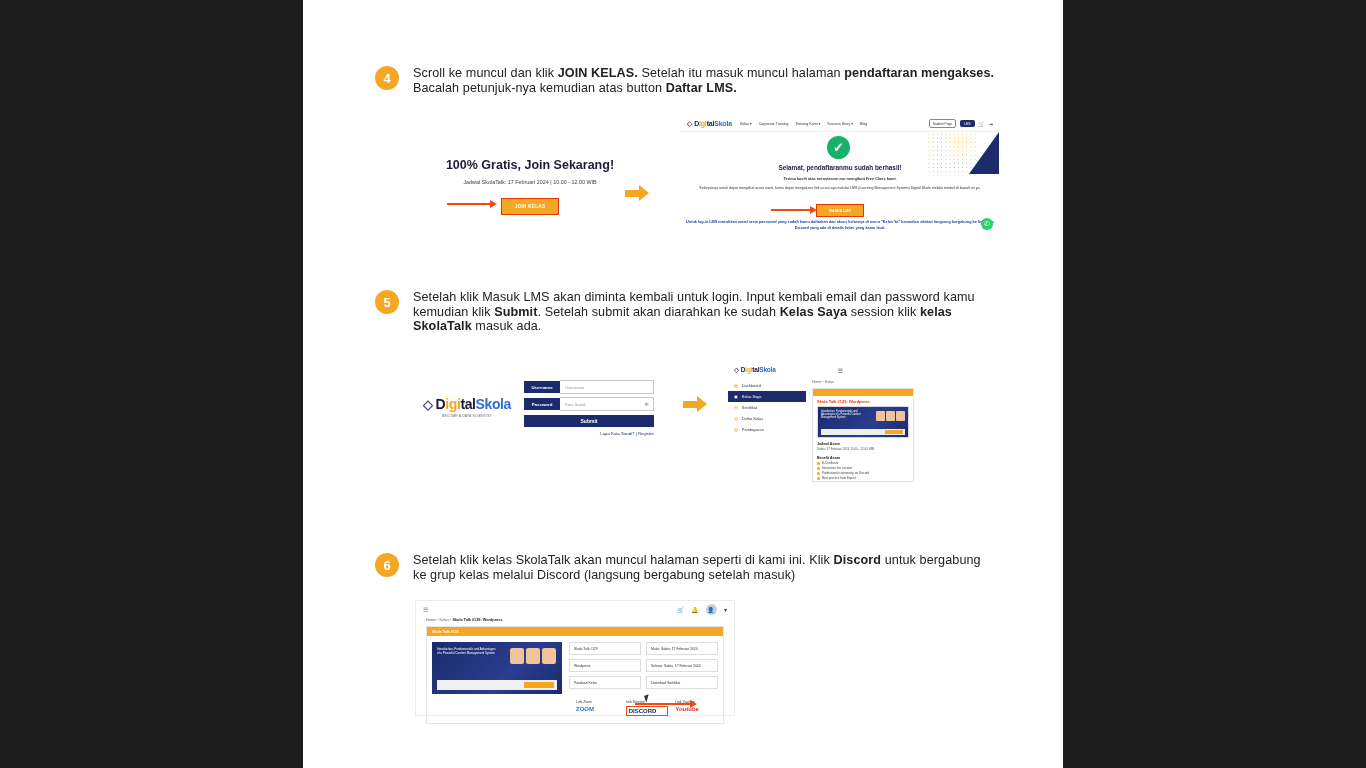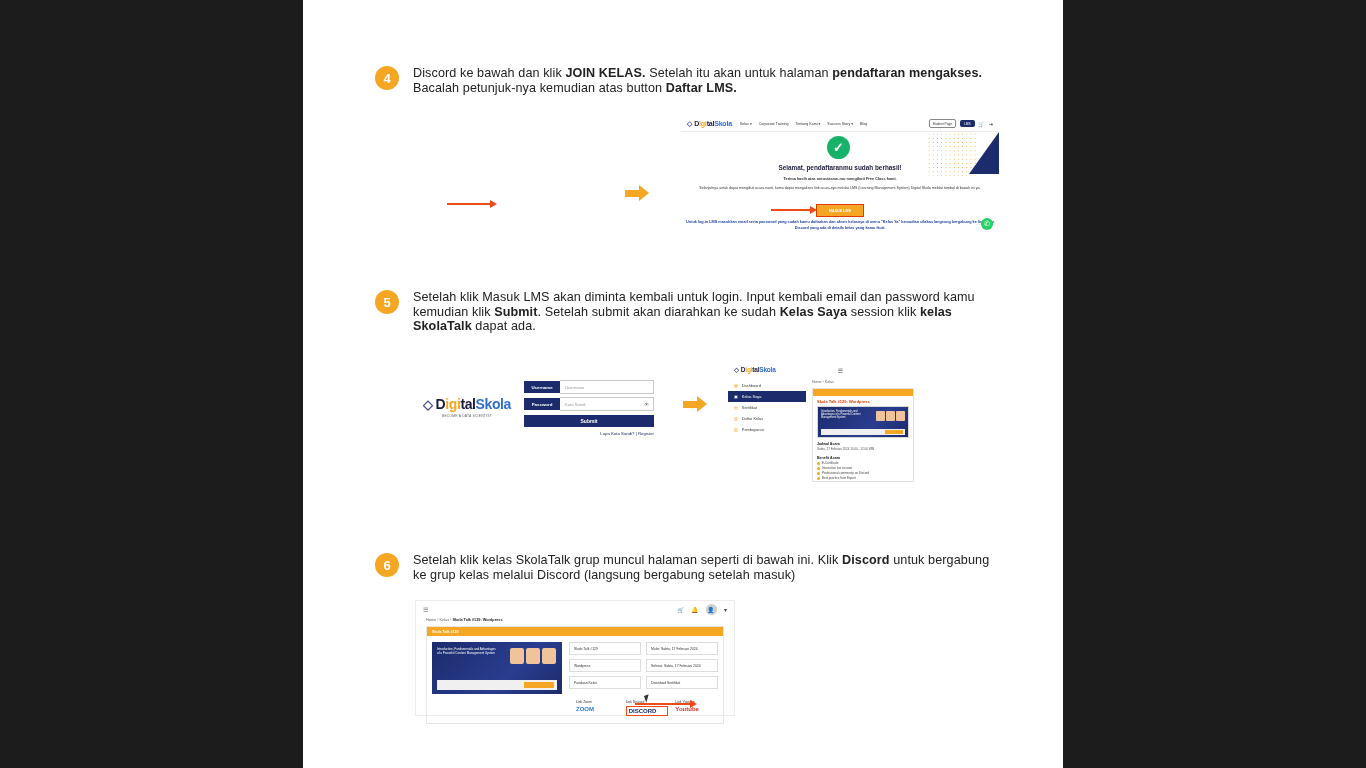--- a/index.html
+++ b/index.html
@@ -304,26 +304,31 @@
 </style>
 </head>
 <body>
 
 <div class="page">
   <div class="content">
 
     <div class="step" id="step4">
       <div class="step-num">4</div>
       <div class="step-text">
-        <span>Discord ke bawah dan klik </span><b>JOIN KELAS.</b><span> Setelah itu akan untuk halaman </span><b>pendaftaran mengakses.</b><span> Bacalah petunjuk-nya kemudian atas button </span><b>Daftar LMS.</b>
+        <span>Scroll ke muncul dan klik </span><b>JOIN KELAS.</b><span> Setelah itu masuk muncul halaman </span><b>pendaftaran mengakses.</b><span> Bacalah petunjuk-nya kemudian atas button </span><b>Daftar LMS.</b>
       </div>
     </div>
 
     <div id="fig4">
 
+      <div class="f4-left">
+        <div class="f4-title">100% Gratis, Join Sekarang!</div>
+        <div class="f4-sub">Jadwal SkolaTalk: 17 Februari 2024 | 10.00 - 12.00 WIB</div>
+        <div class="joinbtn">JOIN KELAS</div>
+      </div>
       <div class="arrow-red" id="a4-1"></div>
 
       <div class="arrow-big" id="a4-2">
         <div class="stem"></div>
           <div class="head"></div>
       </div>
 
       <div class="f4-right">
         <div class="ds-navbar">
           <span class="ds-logo">
@@ -356,21 +361,21 @@
         <div class="lmsbtn">MASUK LMS</div>
         <div class="arrow-red" id="a4-3"></div>
         <div class="f4-p3">Untuk log-in LMS masukkan email serta password yang sudah kamu daftarkan dan akses kelasnya di menu "Kelas Ya" kemudian silakan langsung bergabung ke link grup Discord yang ada di details kelas yang kamu ikuti.</div>
         <div class="wa">✆</div>
       </div>
     </div>
 
     <div class="step" id="step5">
       <div class="step-num">5</div>
       <div class="step-text">
-        <span>Setelah klik Masuk LMS akan diminta kembali untuk login. Input kembali email dan password kamu kemudian klik </span><b>Submit</b><span>. Setelah submit akan diarahkan ke sudah </span><b>Kelas Saya</b><span> session klik </span><b>kelas SkolaTalk</b><span> dapat ada.</span>
+        <span>Setelah klik Masuk LMS akan diminta kembali untuk login. Input kembali email dan password kamu kemudian klik </span><b>Submit</b><span>. Setelah submit akan diarahkan ke sudah </span><b>Kelas Saya</b><span> session klik </span><b>kelas SkolaTalk</b><span> masuk ada.</span>
       </div>
     </div>
 
     <div id="fig5">
       <div class="f5-logo">
         <span class="mark">◇</span><span>D</span><span class="o">igi</span><span>tal</span><span class="skola">Skola</span>
         <span class="tag">BECOME A DATA SCIENTIST</span>
       </div>
 
       <div class="loginbox">
@@ -462,21 +467,21 @@
                 <span>Best practice from Expert</span>
               </div>
           </div>
         </div>
       </div>
     </div>
 
     <div class="step" id="step6">
       <div class="step-num">6</div>
       <div class="step-text">
-        <span>Setelah klik kelas SkolaTalk grup muncul halaman seperti di bawah ini. Klik </span><b>Discord</b><span> untuk bergabung ke grup kelas melalui Discord (langsung bergabung setelah masuk)</span>
+        <span>Setelah klik kelas SkolaTalk akan muncul halaman seperti di kami ini. Klik </span><b>Discord</b><span> untuk bergabung ke grup kelas melalui Discord (langsung bergabung setelah masuk)</span>
       </div>
     </div>
 
     <div id="fig6">
       <div class="f6-win">
         <div class="f6-top">
           <span class="f6-ham">☰</span>
           <span class="f6-icons">
             <span class="f6-ico">🛒</span>
             <span class="f6-ico">🔔</span>

